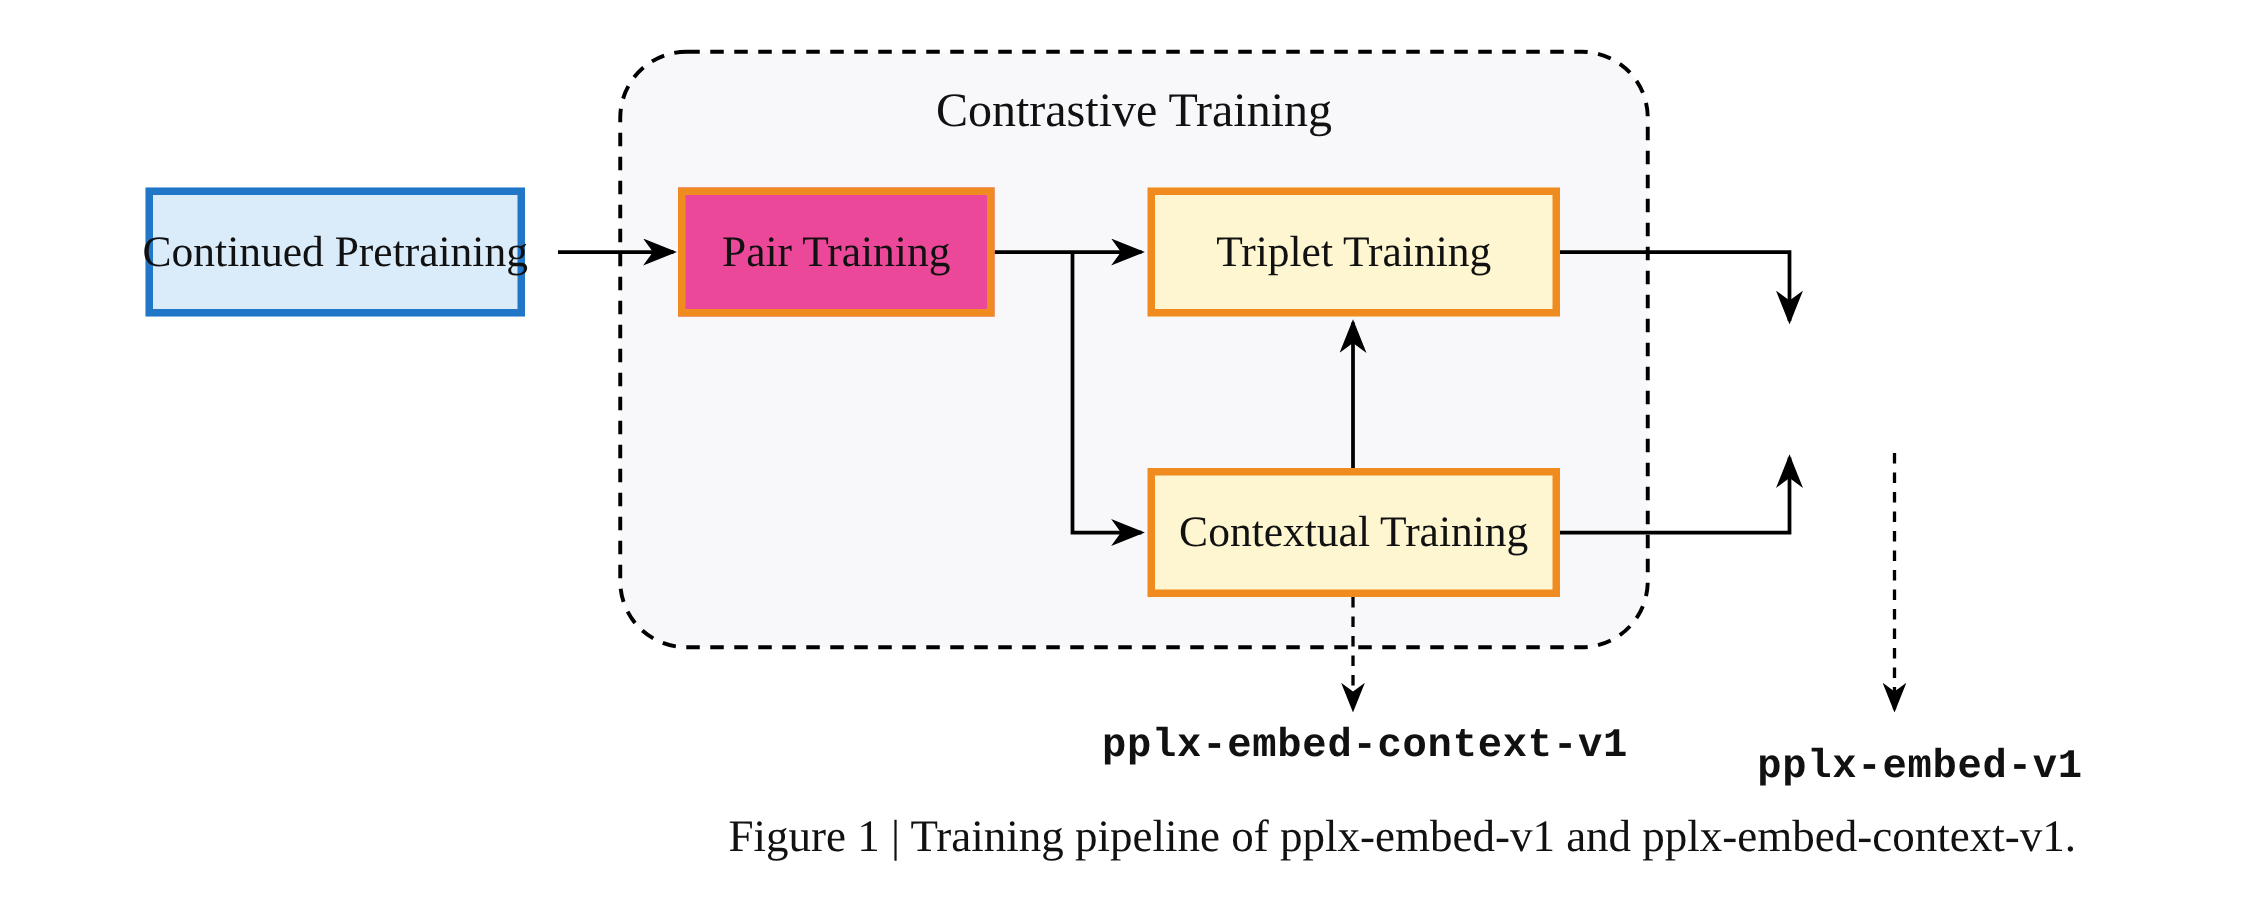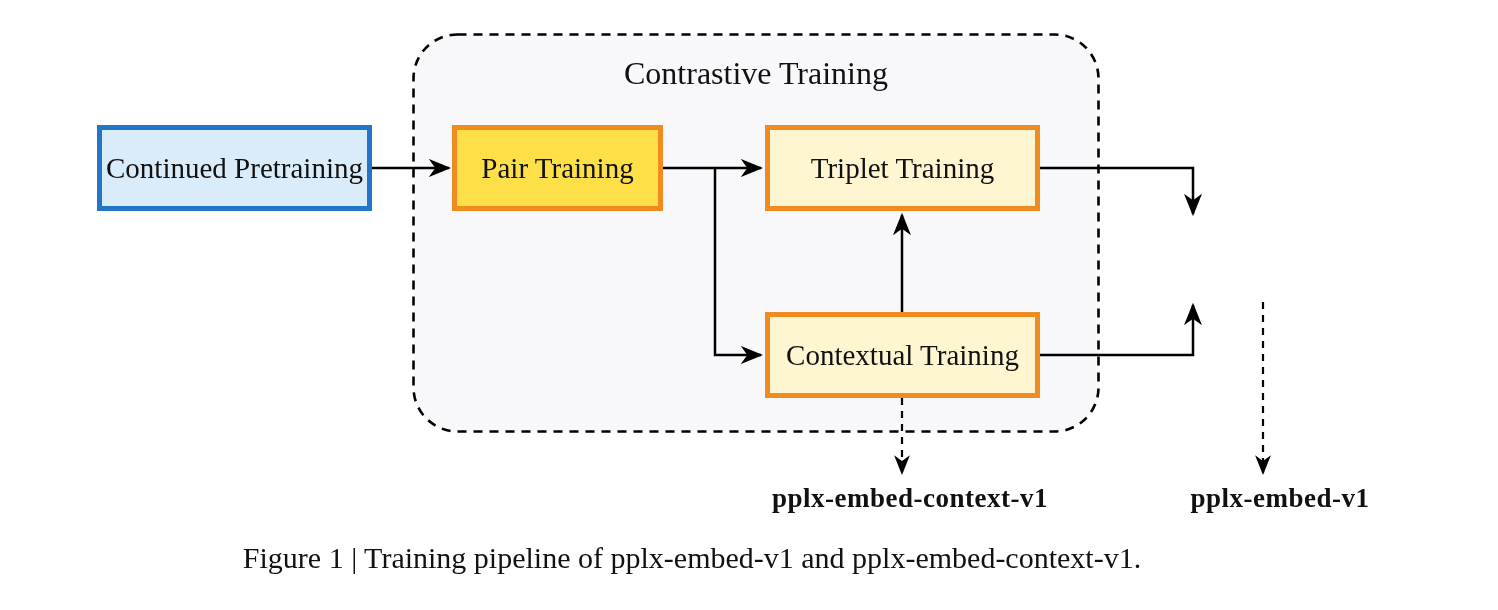--- a/index.html
+++ b/index.html
@@ -29,28 +29,28 @@
     box-sizing: border-box;
     display: flex;
     align-items: center;
     justify-content: center;
     font-size: 29px;
     line-height: 1;
     white-space: nowrap;
     z-index: 2;
   }
   .node-cp {
-    left: 97px;  top: 125px; width: 275px; height: 86px;
+    left: 97px;  top: 125px; width: 253px; height: 86px;
     border: 5px solid #2176c8;
     background: #daecfa;
   }
   .node-pair {
     left: 452px; top: 125px; width: 211px; height: 86px;
     border: 5px solid #f08c1f;
-    background: #fde047;
+    background: #ec4899;
   }
   .node-triplet {
     left: 765px; top: 125px; width: 275px; height: 86px;
     border: 5px solid #f08c1f;
     background: #fdf6d0;
   }
   .node-contextual {
     left: 765px; top: 312px; width: 275px; height: 86px;
     border: 5px solid #f08c1f;
     background: #fdf6d0;
@@ -65,35 +65,35 @@
     left: 412px;
     top: 55px;
     width: 688px;
     text-align: center;
     font-size: 32px;
     z-index: 2;
   }
   .output-label {
     position: absolute;
     text-align: center;
-    font-family: Liberation Serif, serif;
+    font-family: Liberation Mono, monospace;
     font-weight: bold;
     font-size: 27px;
     letter-spacing: 0.5px;
     white-space: nowrap;
     z-index: 2;
   }
   .output-context { left: 660px;  top: 483px; width: 500px; }
-  .output-final   { left: 1080px; top: 483px; width: 400px; }
+  .output-final   { left: 1080px; top: 497px; width: 400px; }
   .caption {
     position: absolute;
     left: 0;
     top: 541px;
     width: 1384px;
-    text-align: center;
+    text-align: right;
     font-size: 30px;
     white-space: nowrap;
     z-index: 2;
   }
 </style>
 </head>
 <body>
 
 <div class="figure">
 

